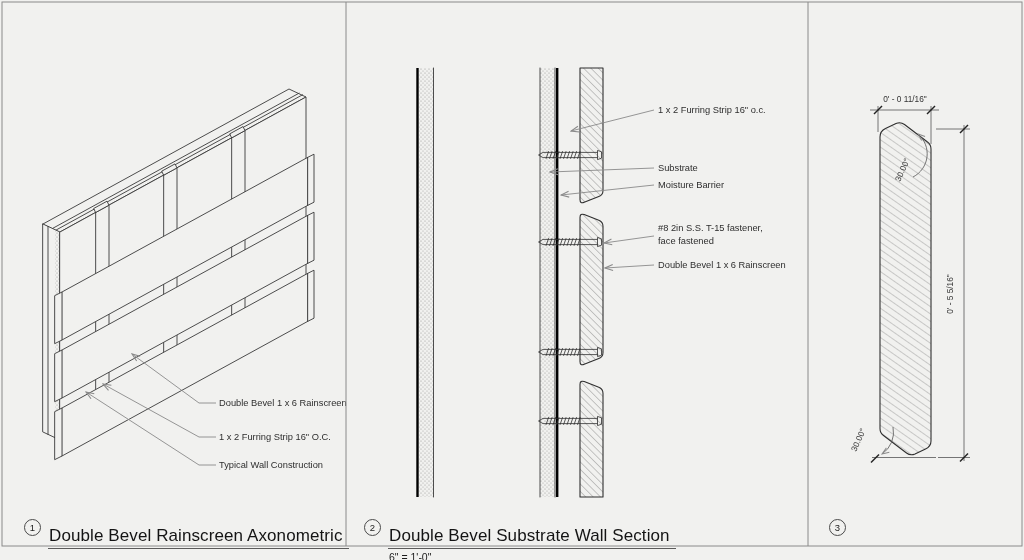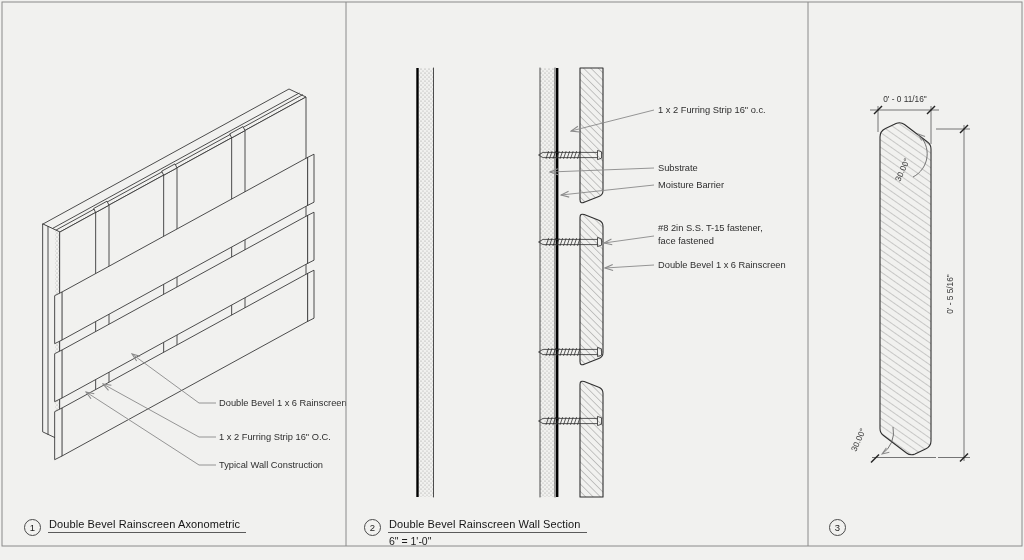--- a/index.html
+++ b/index.html
@@ -8,23 +8,24 @@
     font-family:"Liberation Sans", sans-serif;overflow:hidden;
   }
   svg{position:absolute;left:0;top:0;}
   .titleblock{position:absolute;display:flex;align-items:flex-start;gap:7px;}
   .vp-circle{
     width:15px;height:15px;border:1px solid #4a4a4a;border-radius:50%;
     font-size:9.5px;color:#222;display:flex;align-items:center;justify-content:center;
     margin-top:5px;background:transparent;flex:0 0 auto;
   }
   .vp-title{
-    font-size:11px;color:#141414;letter-spacing:.1px;
+    font-size:17px;color:#141414;letter-spacing:.1px;
     border-bottom:1px solid #5a5a5a;padding:0 6px 2px 1px;display:inline-block;
     white-space:nowrap;
+    margin-top:12px;
   }
   .vp-scale{font-size:10.5px;color:#1c1c1c;margin-top:2px;padding-left:1px;}
   .lbl{font-size:9.3px;fill:#2e2e2e;}
   .dim{font-size:8.3px;fill:#333;}
   .thin{stroke:#3a3a3a;stroke-width:0.9;fill:none;stroke-linejoin:round;stroke-linecap:round;}
   .thick{stroke:#000;stroke-width:2.4;fill:none;stroke-linecap:butt;}
   .lead{stroke:#8a8a8a;stroke-width:0.9;fill:none;}
   .dimln{stroke:#555;stroke-width:0.8;fill:none;}
   .tick{stroke:#222;stroke-width:1.4;}
   .paper{fill:#f1f1ef;}
@@ -218,21 +219,21 @@
     <span class="vp-title">Double Bevel Rainscreen Axonometric</span>
     <div class="vp-scale"></div>
   </div>
 </div>
 
 <div class="titleblock" style="left:364px;top:514px;">
   <div class="vp-circle">
         <span>2</span>
       </div>
   <div>
-    <span class="vp-title">Double Bevel Rainscreen Wall Section</span>
+    <span class="vp-title">Double Bevel Substrate Wall Section</span>
     <div class="vp-scale">6" = 1'-0"</div>
   </div>
 </div>
 
 <div class="titleblock" style="left:829px;top:514px;">
   <div class="vp-circle">
         <span>3</span>
       </div>
 </div>
 

